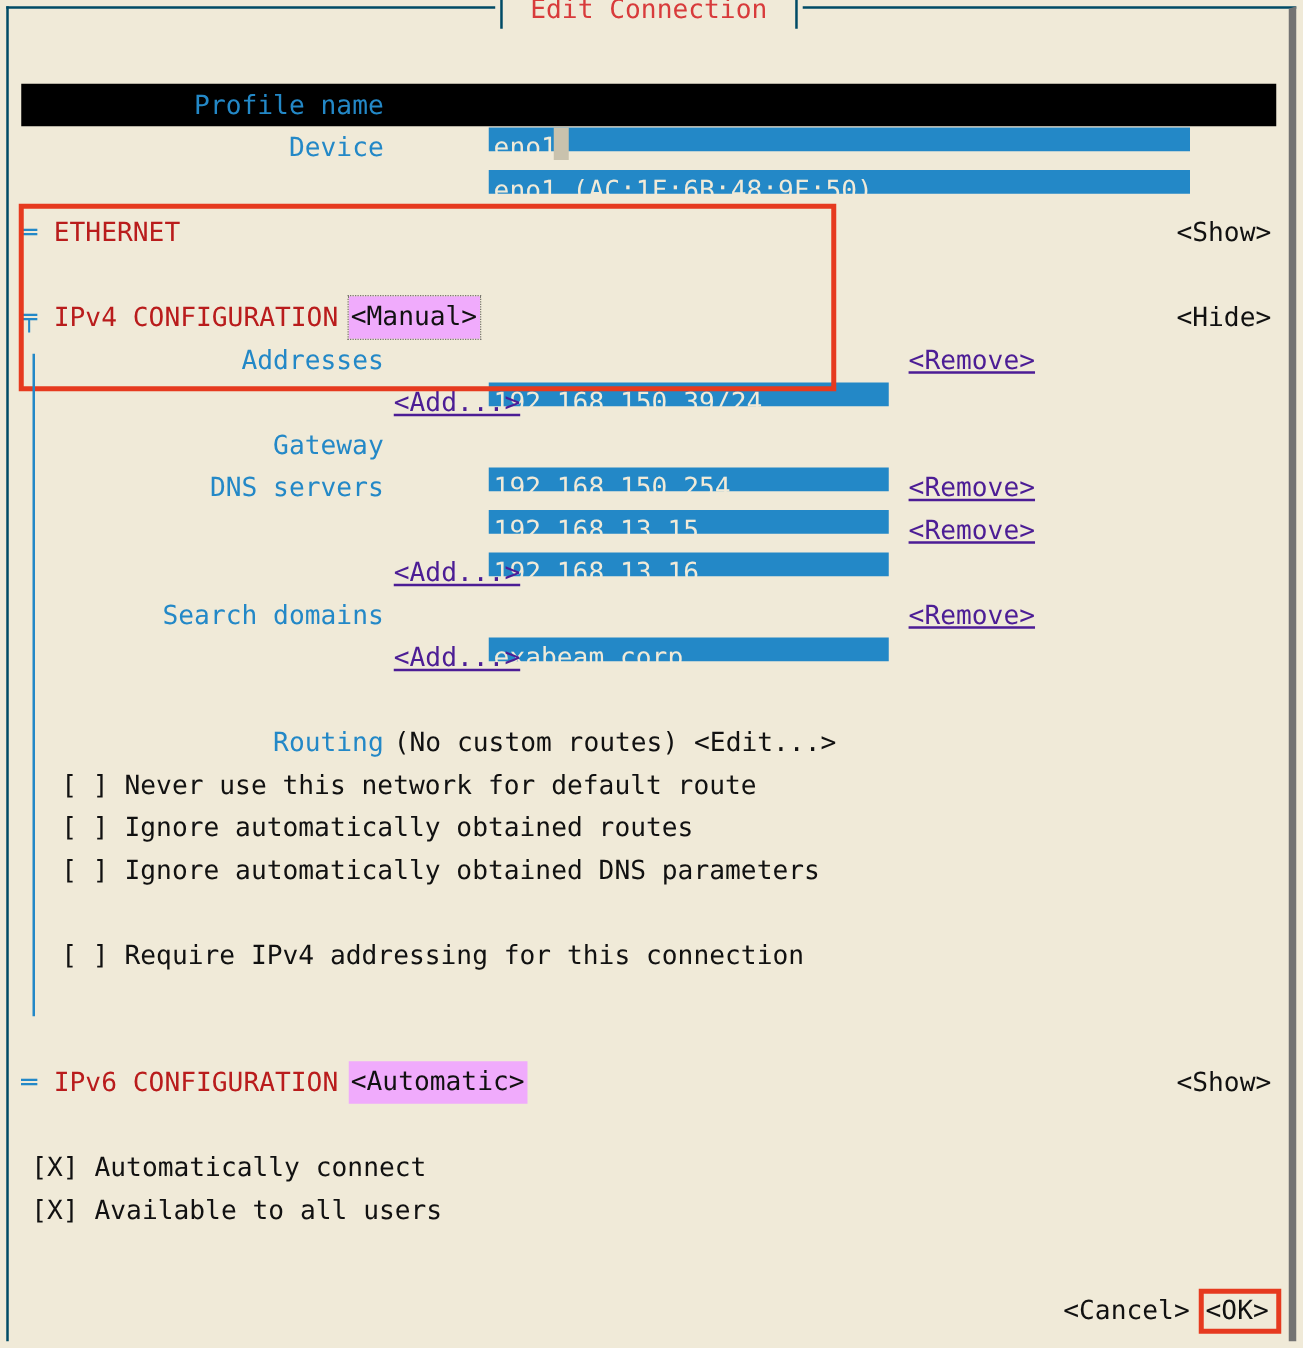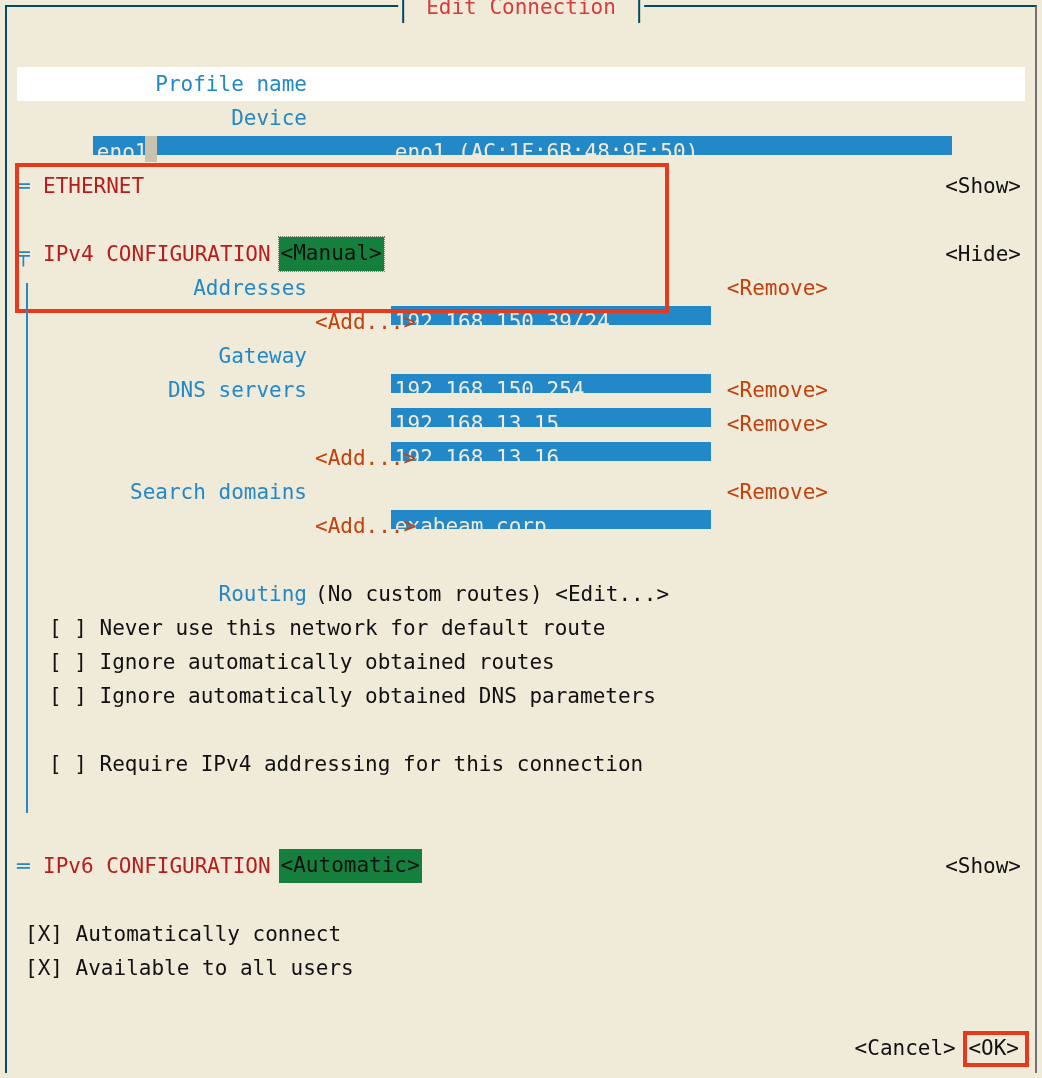--- a/index.html
+++ b/index.html
@@ -12,21 +12,21 @@
     font-size: 21px;
     color: #111;
     overflow: hidden;
   }
   .frame {
     position: relative;
     margin: 5px 5px 0 5px;
     height: 1068px;
     border-top: 2px solid #004b66;
     border-left: 2px solid #004b66;
-    border-right: 2px solid #737373;
+    border-right: 6px solid #737373;
     box-sizing: border-box;
     padding: 6px 10px 0 10px;
   }
   .frame-title-wrap {
     position: absolute;
     top: -16px;
     left: 50%;
     transform: translateX(-50%);
     background: #f0ead8;
     padding: 0 4px;
@@ -77,23 +77,24 @@
   }
   .cursor-block {
     display:inline-block;
     background:#c9c2ad;
     width:12px;
     height:26px;
     vertical-align: -3px;
     margin-left:-2px;
   }
   .action-link {
-    color: #c2410c;
+    color: #4c1d95;
     line-height:34px;
     padding-left:16px;
+    text-decoration:underline;
   }
   .section-row {
     display:flex;
     height:34px;
     line-height:34px;
   }
   .sect-bullet {
     width:26px;
     color:#2388c7;
     text-align:left;
@@ -104,22 +105,21 @@
   .indent-value {
     margin-left: 298px;
   }
   .checkbox-line {
     color:#111;
     line-height:34px;
     height:34px;
     padding-left: 32px;
   }
   .highlight-row {
-    background: #ffffff;
-    flex-direction: column;
+    background: #000000;
   }
   .red-box-1 {
     position:absolute;
     border:4px solid #e63a1f;
     left:8px;
     top:156px;
     width:654px;
     height:150px;
     box-sizing:border-box;
     pointer-events:none;
@@ -129,21 +129,21 @@
     border:4px solid #e63a1f;
     right:6px;
     bottom:6px;
     width:66px;
     height:36px;
     box-sizing:border-box;
     pointer-events:none;
   }
   .selectbox {
     display:inline-block;
-    background:#15803d;
+    background:#f0abfc;
     padding: 0 2px;
     line-height:32px;
   }
   .dotted-outline {
     outline: 1px dotted #7a786f;
   }
   .bottom-buttons {
     position:absolute;
     bottom:8px;
     right:16px;

